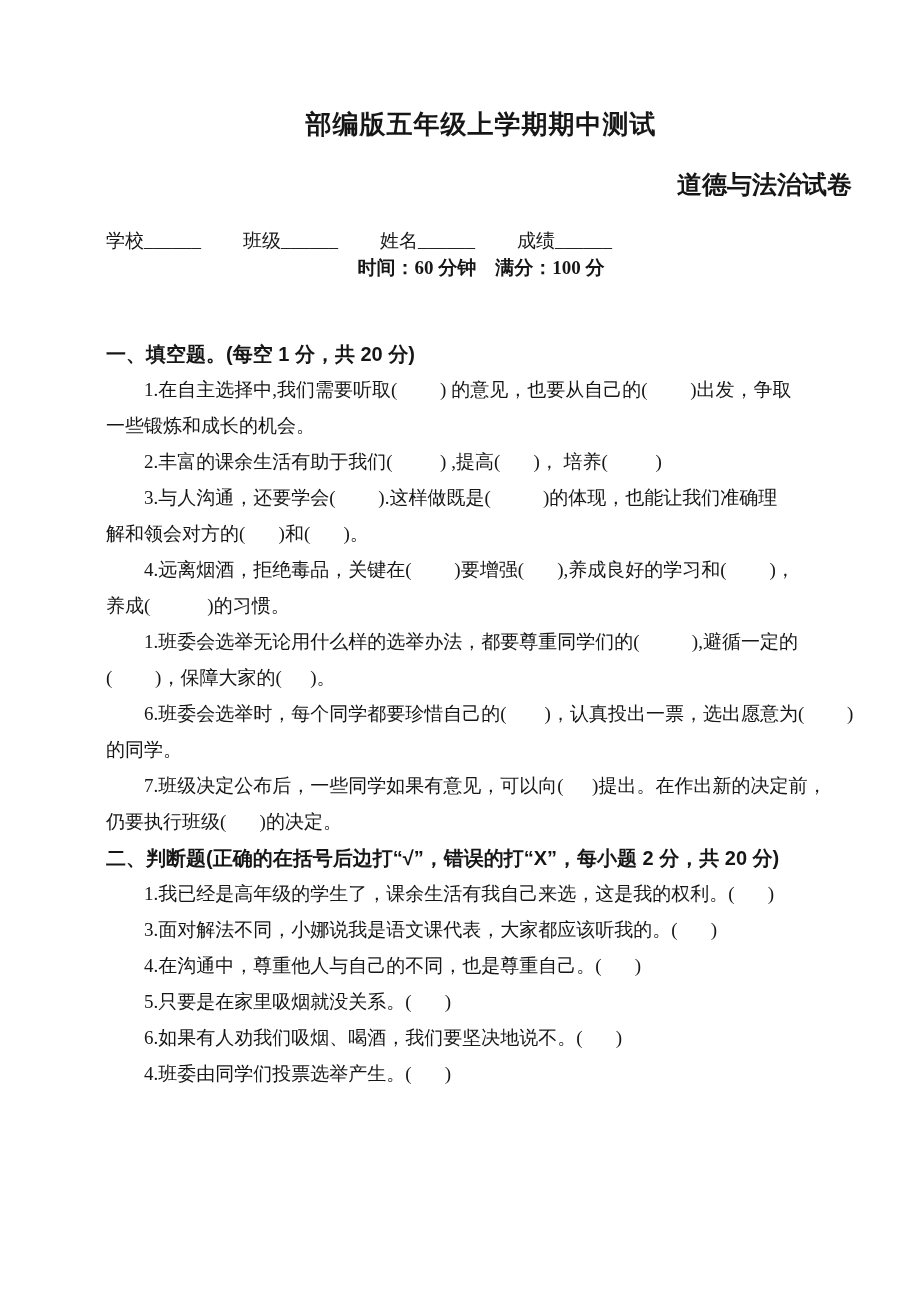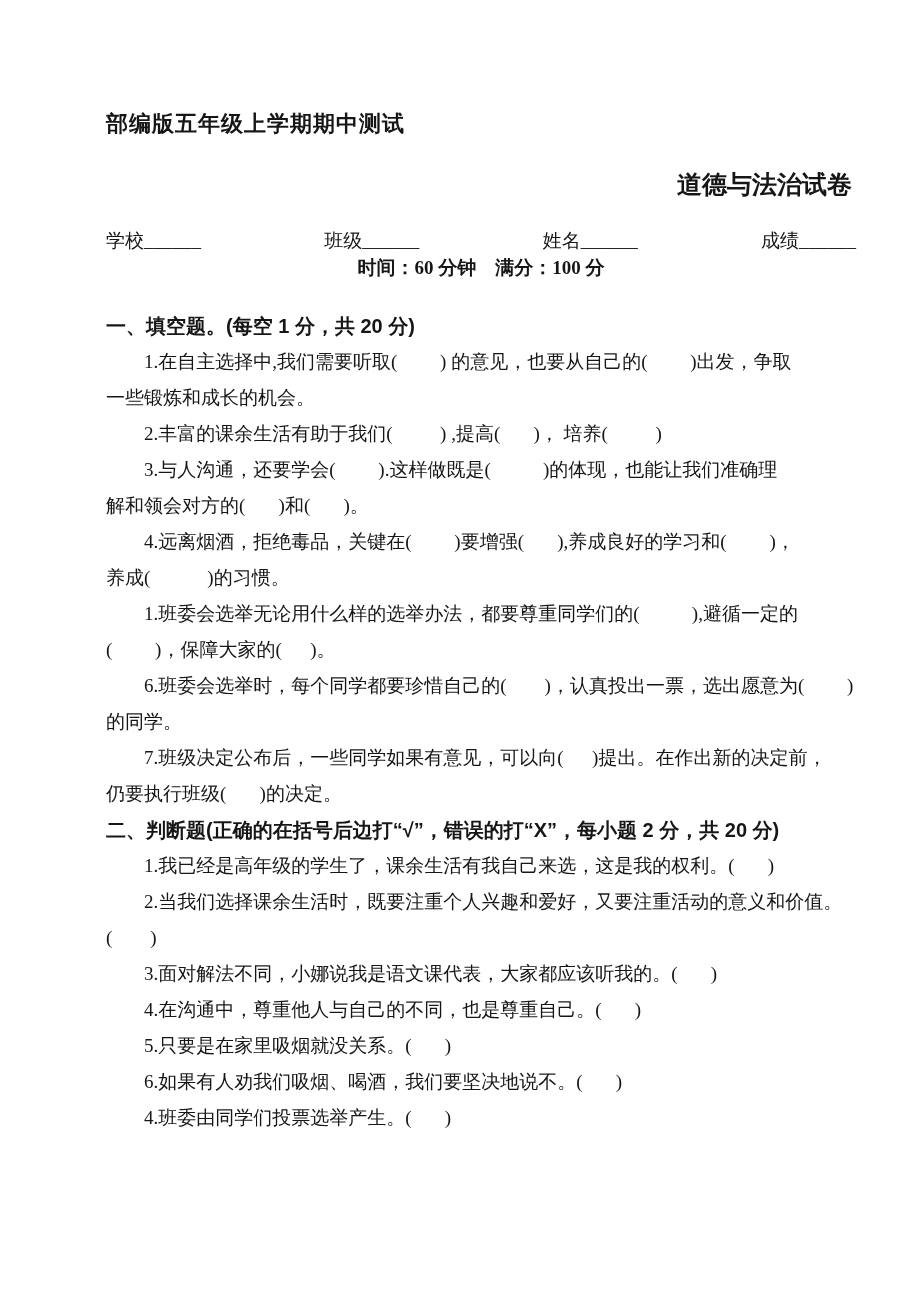--- a/index.html
+++ b/index.html
@@ -14,53 +14,54 @@
     box-sizing: border-box;
     background: #ffffff;
     color: #161616;
     padding: 104px 64px 0 106px;
     font-family: "Liberation Serif", serif;
     overflow: hidden;
   }
   .title1 {
     font-family: "Liberation Sans", sans-serif;
     font-weight: bold;
-    font-size: 22px;
+    font-size: 26px;
     line-height: 40px;
+    text-align: center;
     letter-spacing: 1px;
     margin: 0 0 20px 0;
   }
   .title2 {
     font-family: "Liberation Sans", sans-serif;
     font-weight: bold;
     font-size: 25px;
     line-height: 40px;
     text-align: right;
     margin: 4px;
   }
   .fields {
     display: flex;
-    justify-content: space-between;
+    justify-content: flex-start;
     gap: 42px;
     margin-top: 24px;
     font-size: 19px;
     line-height: 26px;
   }
   .fields span { white-space: pre; }
   .meta {
     text-align: center;
     font-weight: bold;
     font-size: 19px;
     line-height: 28px;
     margin-top: 0;
     white-space: pre;
     font-family: "Liberation Serif", serif;
   }
   .doc-body {
-    margin-top: 26px;
+    margin-top: 54px;
     font-size: 19px;
     line-height: 36px;
   }
   .doc-body p {
     margin: 0;
     white-space: pre;
   }
   p.sec {
     font-family: "Liberation Sans", sans-serif;
     font-weight: bold;
@@ -98,22 +99,20 @@
 养成(            )的习惯。</p>
     <p class="q">1.班委会选举无论用什么样的选举办法，都要尊重同学们的(           ),避循一定的
 (         )，保障大家的(      )。</p>
     <p class="q">6.班委会选举时，每个同学都要珍惜自己的(        )，认真投出一票，选出愿意为(         )
 的同学。</p>
     <p class="q">7.班级决定公布后，一些同学如果有意见，可以向(      )提出。在作出新的决定前，
 仍要执行班级(       )的决定。</p>
 
     <p class="sec">二、判断题(正确的在括号后边打“√”，错误的打“X”，每小题 2 分，共 20 分)</p>
     <p class="q">1.我已经是高年级的学生了，课余生活有我自己来选，这是我的权利。(       )</p>
-    <p class="q">2.当我们选择课余生活时，既要注重个人兴趣和爱好，又要注重活动的意义和价值。
-(        )</p>
     <p class="q">3.面对解法不同，小娜说我是语文课代表，大家都应该听我的。(       )</p>
     <p class="q">4.在沟通中，尊重他人与自己的不同，也是尊重自己。(       )</p>
     <p class="q">5.只要是在家里吸烟就没关系。(       )</p>
     <p class="q">6.如果有人劝我们吸烟、喝酒，我们要坚决地说不。(       )</p>
     <p class="q">4.班委由同学们投票选举产生。(       )</p>
   </div>
 
 </div>
 
 </body></html>

